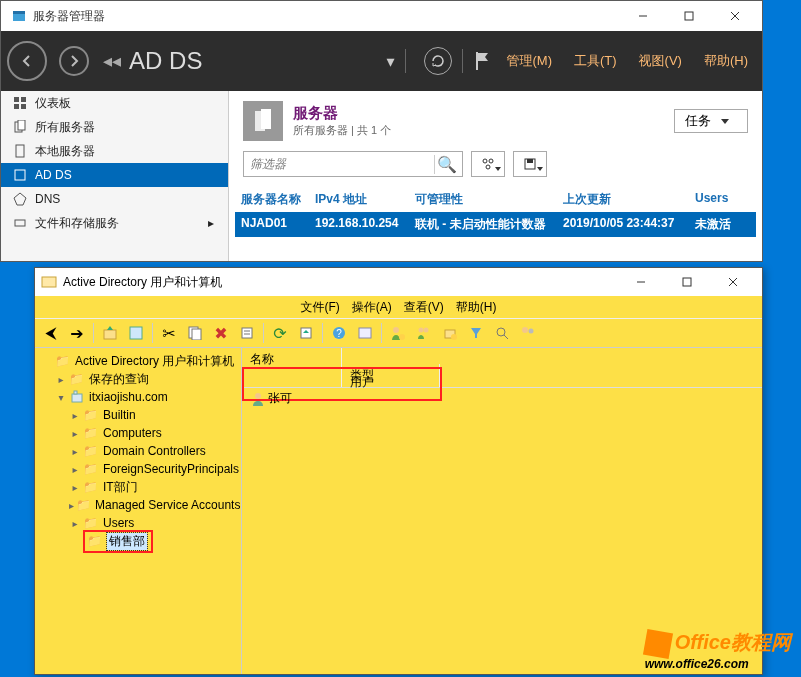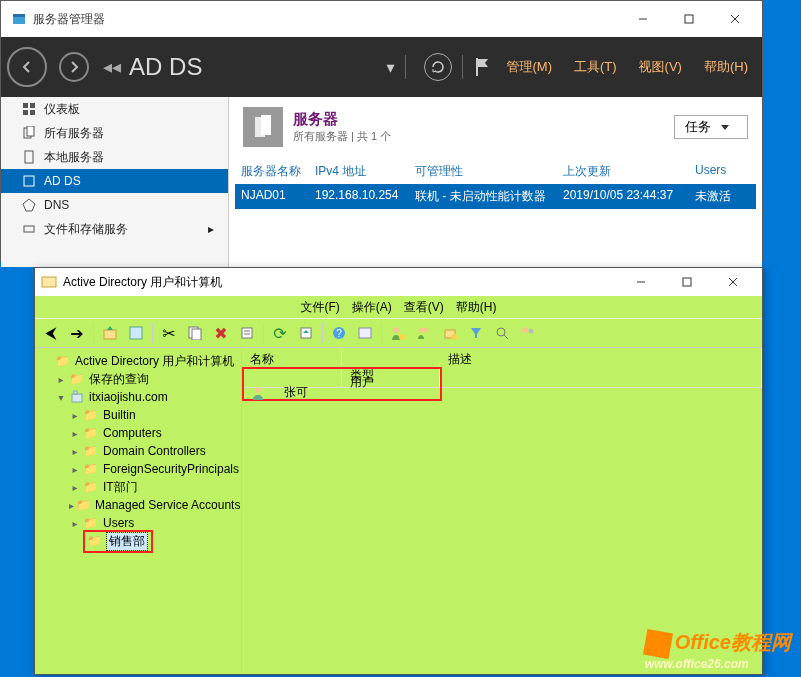--- a/index.html
+++ b/index.html
@@ -1,69 +1,69 @@
 <!DOCTYPE html>
 <html><head>
 <meta charset="utf-8">
 <style>
 * { box-sizing: border-box; margin: 0; padding: 0; font-family: "Microsoft YaHei", "Segoe UI", sans-serif; }
 body { background: #0078d7; width: 801px; height: 677px; position: relative; overflow: hidden; }
 
 
 .sm-window { position: absolute; left: 0; top: 0; width: 763px; height: 262px; background: #fff; border: 1px solid #5a5a5a; }
-.sm-titlebar { height: 36px; background: #fff; display: flex; align-items: center; padding: 0 4px; }
+.sm-titlebar { height: 30px; background: #fff; display: flex; align-items: center; padding: 0 4px; }
 .sm-title-icon { width: 16px; height: 16px; margin: 0 6px; }
 .sm-title-text { font-size: 12px; color: #333; flex: 1; }
 .sm-title-btns { display: flex; }
 .sm-title-btn { width: 46px; height: 30px; display: flex; align-items: center; justify-content: center; color: #444; font-size: 12px; }
 .sm-title-btn svg { width: 10px; height: 10px; }
 
 .sm-header { height: 60px; background: #2d2d2d; color: #fff; display: flex; align-items: center; }
 .sm-nav-btn { width: 40px; height: 40px; border: 2px solid #888; border-radius: 50%; margin: 0 6px; display: flex; align-items: center; justify-content: center; color: #bbb; }
 .sm-nav-btn svg { width: 16px; height: 16px; stroke: #bbb; fill: none; stroke-width: 2; }
 .sm-breadcrumb { font-size: 24px; color: #ddd; margin-left: 8px; display: flex; align-items: center; gap: 8px; }
 .sm-breadcrumb .arrows { font-size: 18px; color: #aaa; }
 .sm-header-spacer { flex: 1; }
 .sm-header-icons { display: flex; align-items: center; gap: 10px; margin-right: 8px; }
 .sm-header-icons .icon { width: 28px; height: 28px; border: 1.5px solid #aaa; border-radius: 50%; display: flex; align-items: center; justify-content: center; color: #ccc; }
 .sm-header-icons .sep { width: 1px; height: 24px; background: #666; }
 .sm-flag { color: #ccc; }
 .sm-menu { color: #fdba74; font-size: 13px; margin: 0 6px; }
 
 .sm-body { display: flex; height: calc(100% - 90px); }
 .sm-sidebar { width: 228px; background: #f5f5f5; border-right: 1px solid #ccc; }
-.sm-side-item { height: 24px; padding: 2px 10px 2px 21px; display: flex; align-items: center; gap: 8px; font-size: 12px; color: #222; }
+.sm-side-item { height: 24px; padding: 2px 10px 2px 12px; display: flex; align-items: center; gap: 8px; font-size: 12px; color: #222; }
 .sm-side-item.selected { background: #0069b8; color: #fff; }
 .sm-side-item .chev { margin-left: auto; width: 10px; color: inherit; }
 .sm-side-icon { width: 14px; height: 14px; display: inline-flex; }
 
 .sm-content { flex: 1; background: #fff; position: relative; }
 .sm-servers-hdr { padding: 10px 14px 6px; display: flex; align-items: center; }
 .sm-servers-hdr .big-icon { width: 40px; height: 40px; background: #999; display: flex; align-items: center; justify-content: center; color: #fff; margin-right: 10px; }
 .sm-servers-hdr .title { font-size: 15px; color: #701a75; font-weight: 600; }
 .sm-servers-hdr .subtitle { font-size: 11px; color: #666; }
 .sm-task-btn { margin-left: auto; border: 1px solid #aaa; padding: 2px 18px 2px 10px; font-size: 13px; display: flex; align-items: center; gap: 6px; position: relative; }
 .sm-task-btn::after { content: ""; border-left: 4px solid transparent; border-right: 4px solid transparent; border-top: 5px solid #333; margin-left: 4px; }
 
 .sm-filter-row { padding: 4px 14px; display: flex; align-items: center; gap: 8px; }
 .sm-filter-box { border: 1px solid #aaa; height: 26px; display: flex; align-items: center; flex: 0 0 220px; }
 .sm-filter-box input { border: none; outline: none; height: 100%; padding: 0 6px; font-size: 12px; font-style: italic; color: #888; width: 190px; background: transparent; }
 .sm-filter-box .search { width: 26px; text-align: center; border-left: 1px solid #ccc; }
 .sm-tool-btn { width: 34px; height: 26px; border: 1px solid #aaa; display: flex; align-items: center; justify-content: center; position: relative; }
 .sm-tool-btn::after { content: ""; position: absolute; right: 3px; bottom: 5px; border-left: 3px solid transparent; border-right: 3px solid transparent; border-top: 4px solid #333; }
 
-.sm-grid { margin: 6px 6px 0; }
+.sm-grid { margin: 6px 6px 0; font-weight: bold; }
 .sm-grid-head { display: flex; font-size: 12px; color: #1a6fb5; }
 .sm-grid-head div { padding: 4px 6px; }
 .sm-grid-row { display: flex; background: #0069b8; color: #fff; font-size: 12px; }
 .sm-grid-row div { padding: 4px 6px; }
 .sm-c1 { width: 74px; } .sm-c2 { width: 100px; } .sm-c3 { width: 148px; } .sm-c4 { width: 132px; } .sm-c5 { width: 60px; }
 
 
-.aduc-window { position: absolute; left: 34px; top: 267px; width: 729px; height: 408px; background: #bef264; border: 1px solid #555; box-shadow: 2px 2px 8px rgba(0,0,0,0.3); }
+.aduc-window { position: absolute; left: 34px; top: 267px; width: 729px; height: 408px; background: #fde047; border: 1px solid #555; box-shadow: 2px 2px 8px rgba(0,0,0,0.3); }
 .aduc-titlebar { height: 28px; background: #fff; display: flex; align-items: center; padding: 0 6px; }
 .aduc-title-icon { width: 16px; height: 16px; margin-right: 6px; }
 .aduc-title-text { font-size: 12px; flex: 1; }
 .aduc-menubar { height: 22px; display: flex; align-items: center; padding: 0 4px; font-size: 12px; justify-content: center; }
 .aduc-menubar span { padding: 2px 6px; }
 .aduc-toolbar { height: 30px; border-bottom: 1px solid #ccc; border-top: 1px solid #eee; display: flex; align-items: center; padding: 0 4px; gap: 2px; }
 .tb-btn { width: 24px; height: 24px; display: flex; align-items: center; justify-content: center; border: 1px solid transparent; }
 .tb-sep { width: 1px; height: 20px; background: #ccc; margin: 0 2px; }
 .aduc-body { display: flex; height: calc(100% - 80px); }
 .aduc-tree { width: 207px; border-right: 1px solid #ccc; overflow: hidden; padding-top: 4px; }
@@ -73,27 +73,27 @@
 .tree-indent-1 { padding-left: 20px; }
 .tree-indent-2 { padding-left: 34px; }
 .tree-row.sel .label-box { background: #cde8ff; outline: 1px dotted #333; padding: 0 2px; }
 .tree-row .label-box { padding: 0 2px; }
 .red-box-tree { border: 2px solid #ff2020; display: inline-flex; align-items: center; padding: 1px 4px 1px 2px; gap: 4px; }
 
 .aduc-list { flex: 1; position: relative; }
 .aduc-cols { display: flex; border-bottom: 1px solid #ddd; font-size: 12px; }
 .aduc-cols div { padding: 3px 8px; border-right: 1px solid #eee; }
 .ac1 { width: 100px; } .ac2 { width: 98px; margin-top: 16px; } .ac3 { flex: 1; }
-.aduc-item { position: absolute; left: 8px; top: 36px; display: flex; align-items: center; font-size: 12px; gap: 18px; }
+.aduc-item { position: absolute; left: 8px; top: 42px; display: flex; align-items: center; font-size: 12px; gap: 2px; }
 .red-box-item { position: absolute; left: 0; top: 19px; width: 200px; height: 34px; border: 2px solid #ff2020; pointer-events: none; }
 .aduc-type { position: absolute; left: 108px; top: 26px; font-size: 12px; }
 
 
 .watermark { position: absolute; right: 10px; bottom: 6px; font-size: 20px; font-weight: bold; color: #ff8a00; font-style: italic; }
-.watermark .sub { font-size: 12px; color: #fef9c3; display: block; }
+.watermark .sub { font-size: 12px; color: #000000; display: block; }
 .wm-icon { display:inline-block; width:26px; height:26px; background:#ff8a00; transform: rotate(10deg); margin-right:4px; vertical-align:middle; }
 
 svg { display: block; }
 </style>
 </head>
 <body>
 
 <div class="sm-window">
   <div class="sm-titlebar">
     <span class="sm-title-icon">
@@ -228,20 +228,39 @@
             </svg>
           </div>
         <div>
           <div class="title">服务器</div>
           <div class="subtitle">所有服务器 | 共 1 个</div>
         </div>
         <div class="sm-task-btn">
             <span>任务</span>
           </div>
       </div>
+      <div class="sm-filter-row">
+        <div class="sm-filter-box">
+          <input placeholder="筛选器" style="">
+          <div class="search">🔍</div>
+        </div>
+        <div class="sm-tool-btn">
+            <svg width="14" height="14" viewBox="0 0 14 14">
+              <circle cx="4" cy="4" r="2" fill="none" stroke="#333"></circle>
+              <circle cx="10" cy="4" r="2" fill="none" stroke="#333"></circle>
+              <circle cx="7" cy="10" r="2" fill="none" stroke="#333"></circle>
+            </svg>
+          </div>
+        <div class="sm-tool-btn">
+            <svg width="14" height="14" viewBox="0 0 14 14">
+              <rect x="2" y="2" width="10" height="10" fill="none" stroke="#333"></rect>
+              <rect x="4" y="2" width="6" height="4" fill="#333"></rect>
+            </svg>
+          </div>
+      </div>
       <div class="sm-grid">
         <div class="sm-grid-head">
           <div class="sm-c1">服务器名称</div>
           <div class="sm-c2">IPv4 地址</div>
           <div class="sm-c3">可管理性</div>
           <div class="sm-c4">上次更新</div>
           <div class="sm-c5">Users</div>
         </div>
         <div class="sm-grid-row">
           <div class="sm-c1">NJAD01</div>
@@ -442,21 +461,20 @@
           <span class="tree-icon">📁</span>
           <span class="label-box">销售部</span>
         </span>
       </div>
     </div>
 
     <div class="aduc-list">
       <div class="aduc-cols">
         <div class="ac1">名称</div>
         <div class="ac2">类型</div>
-        <div class="ac3">描述</div>
       </div>
       <div class="red-box-item"></div>
       <div class="aduc-item">
         <span>
             <svg width="16" height="16" viewBox="0 0 16 16">
               <circle cx="8" cy="5" r="3" fill="#f4c78a"></circle>
               <path d="M3 15c0-3 2-5 5-5s5 2 5 5" fill="#6a8"></path>
             </svg>
           </span>
         <span>张可</span>

